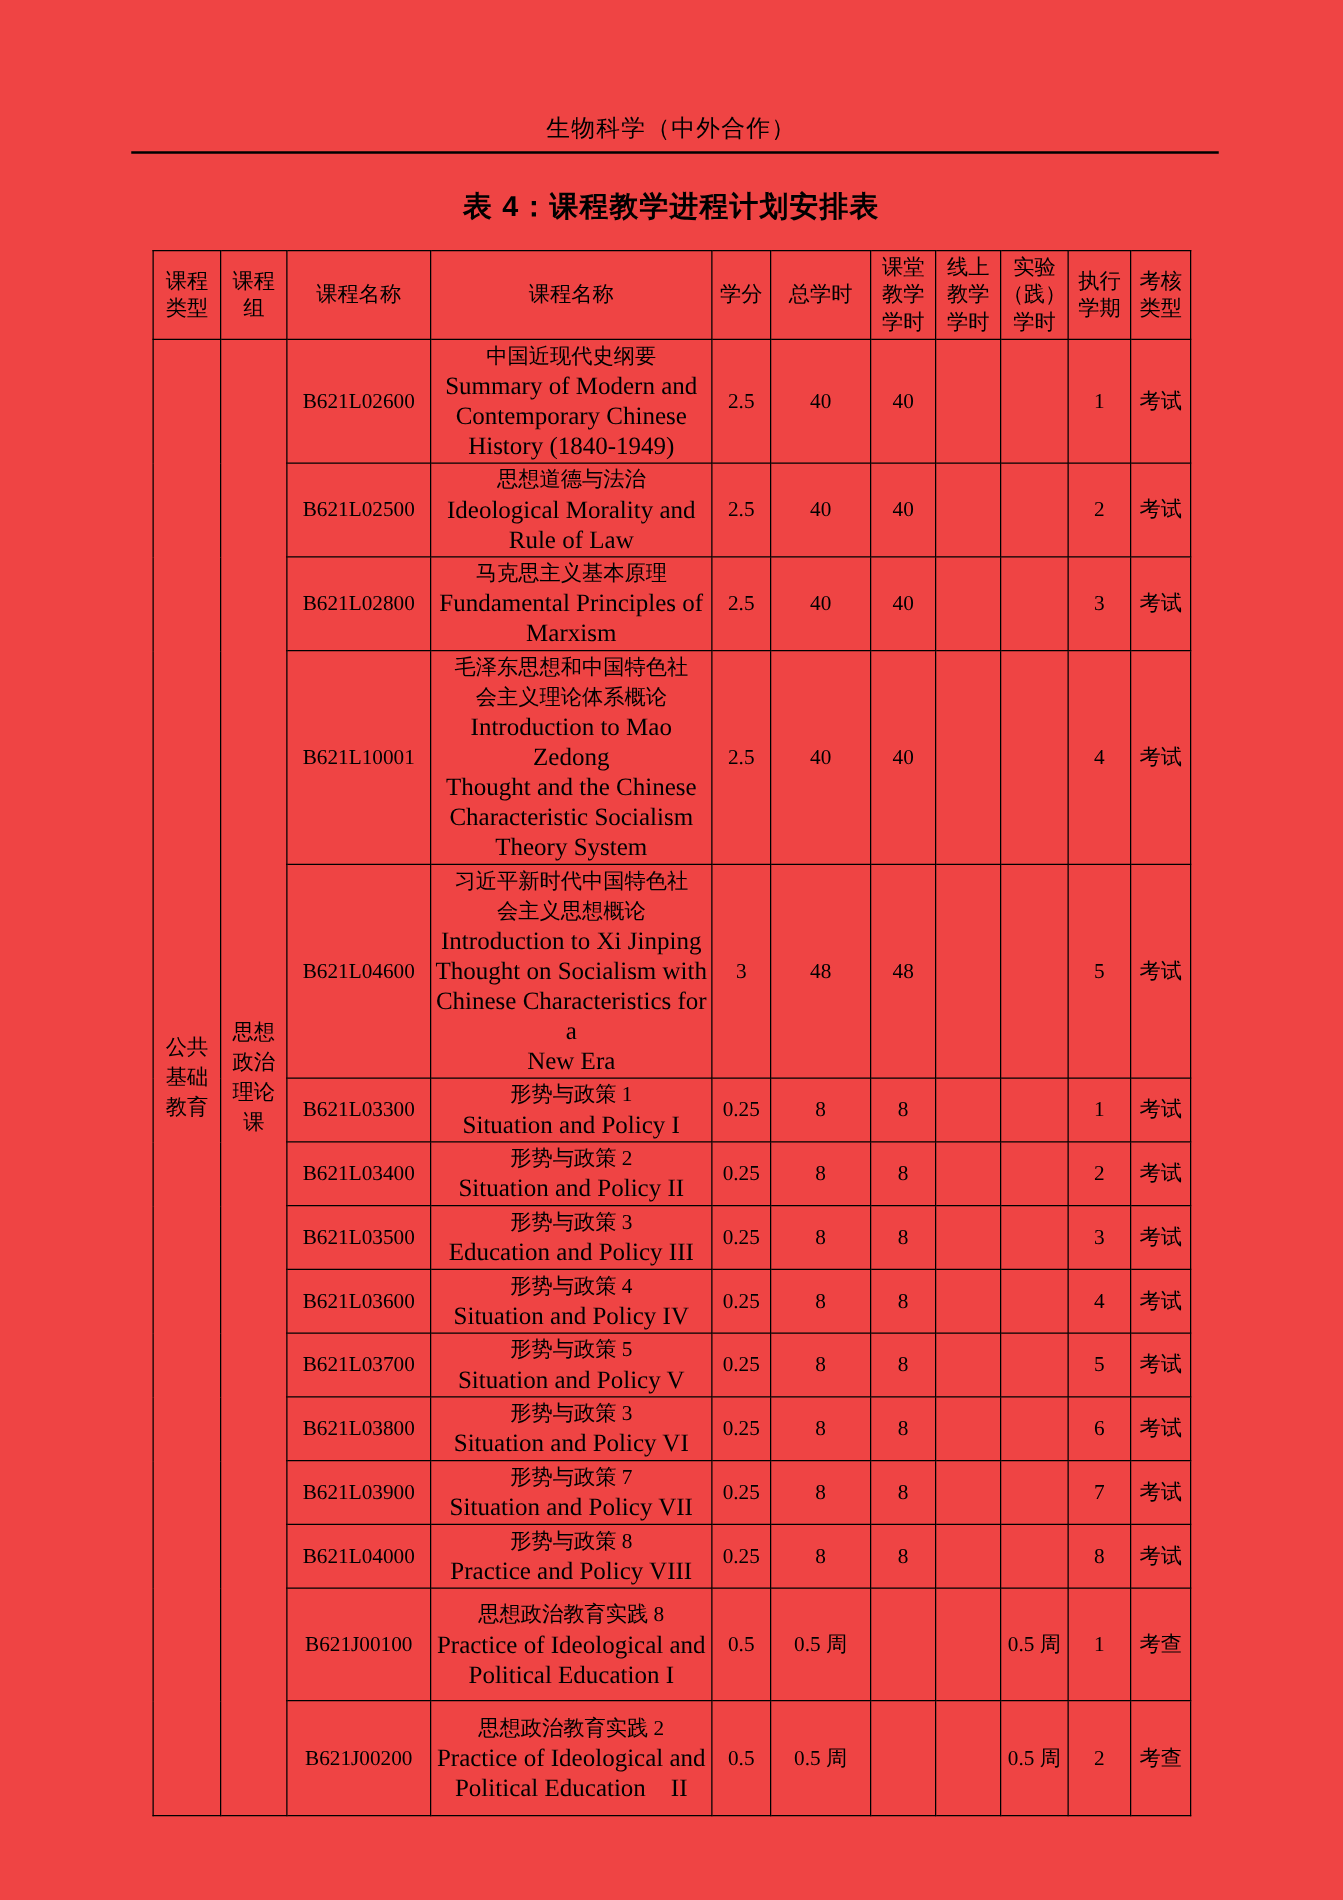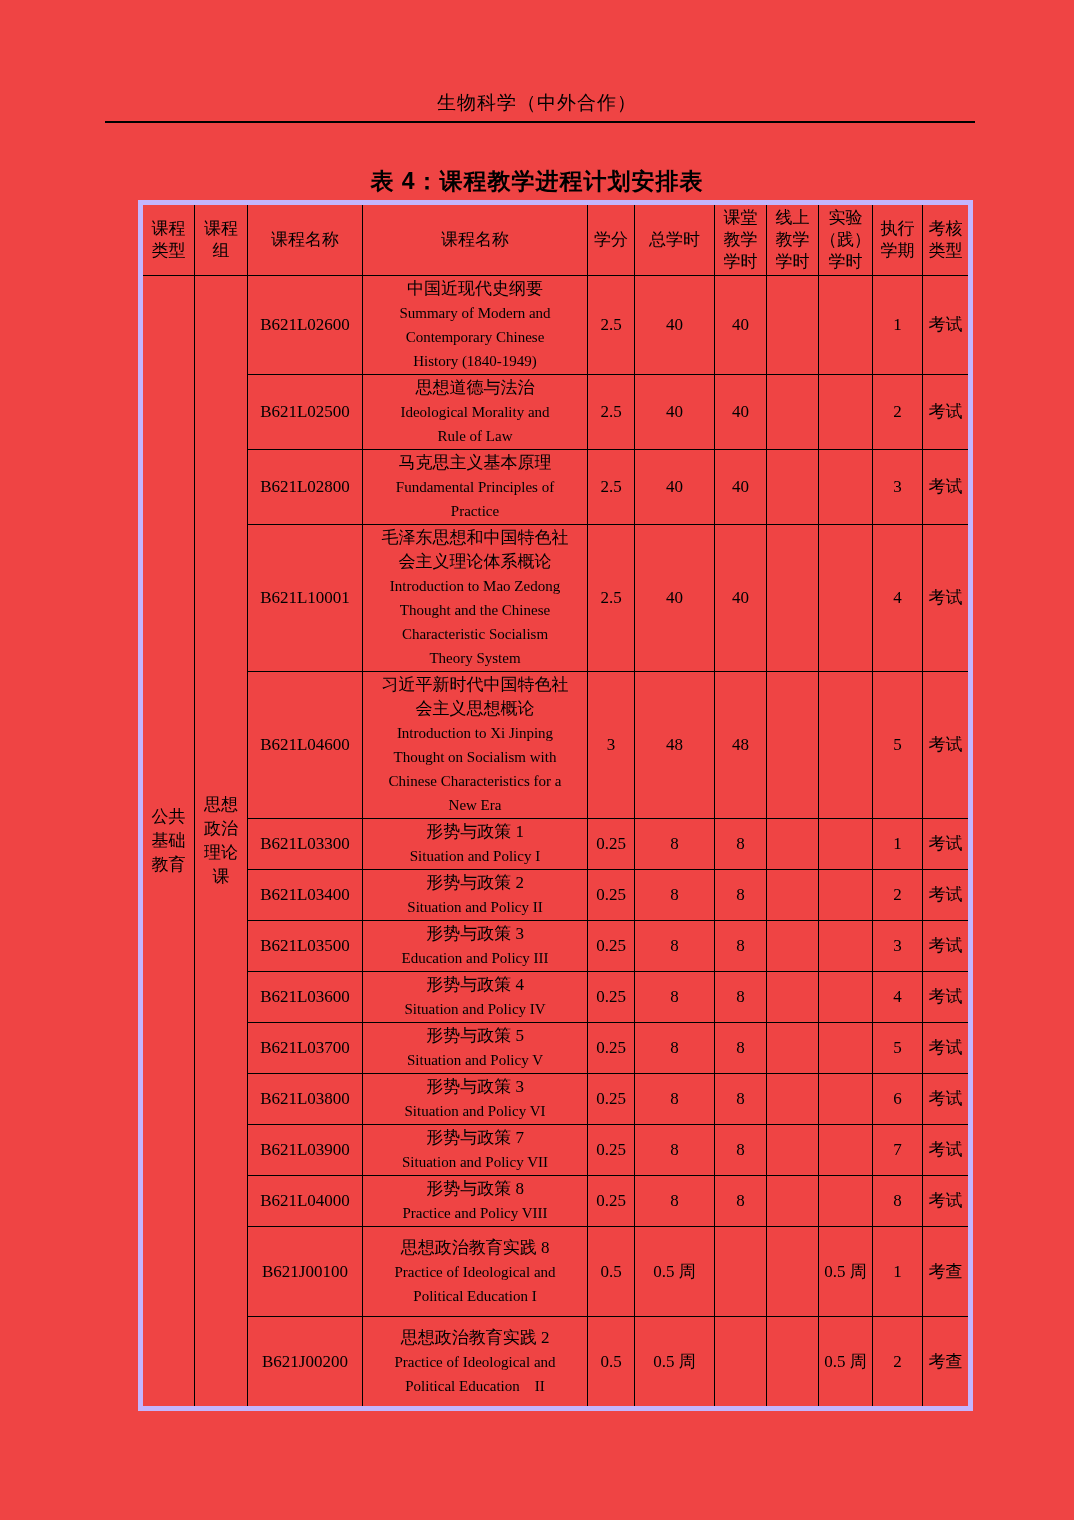--- a/index.html
+++ b/index.html
@@ -14,45 +14,45 @@
   }
   .page-header {
     position: absolute; top: 90px; left: 0; width: 100%;
     text-align: center; font-size: 19px; letter-spacing: 1px;
   }
   .header-rule {
     position: absolute; top: 121px; left: 105px; width: 870px;
     border: none; border-top: 2px solid #000; height: 0;
   }
   .doc-title {
-    position: absolute; top: 166px; left: 0; width: 100%;
+    position: absolute; top: 150px; left: 0; width: 100%;
     text-align: center; font-weight: bold; font-size: 23px;
     font-family: "Liberation Sans", "DejaVu Sans", sans-serif;
     letter-spacing: 1px;
   }
   table.curriculum {
-    position: absolute; top: 200px; left: 138px;
+    position: absolute; top: 200px; left: 122px;
     width: 830px; border-collapse: collapse; table-layout: fixed;
-    border: 5px solid #c4b5fd;
+    border: 1px solid #c4b5fd;
     padding-left: 32px;
   }
   .curriculum th, .curriculum td {
     border: 1px solid #000;
     text-align: center; vertical-align: middle;
     font-size: 17px; line-height: 24px;
     font-weight: normal;
     white-space: pre-line;
     padding: 1px 2px;
     overflow: hidden;
   }
   .curriculum thead tr { height: 70px; }
   .curriculum thead th { line-height: 22px; padding: 2px 1px; }
   .name-cell { line-height: 24.5px; }
   .name-cell .name-zh { display: block; }
-  .name-cell .name-en { display: block; font-size: 15px; }
+  .name-cell .name-en { display: block; font-size: 20px; }
   tr.r0  { height: 98px; }
   tr.r1  { height: 75px; }
   tr.r2  { height: 75px; }
   tr.r3  { height: 146px; }
   tr.r4  { height: 146px; }
   tr.r5, tr.r6, tr.r7, tr.r8, tr.r9, tr.r10, tr.r11, tr.r12 { height: 50px; }
   tr.r13 { height: 90px; }
   tr.r14 { height: 92px; }
   .type-cell, .group-cell { line-height: 26px; }
 </style>
@@ -132,21 +132,21 @@
         <td>40</td>
         <td>40</td>
         <td></td>
         <td></td>
         <td>2</td>
         <td>考试</td>
       </tr>
       <tr class="r2">
         <td>B621L02800</td>
         <td class="name-cell"><span class="name-zh">马克思主义基本原理</span><span class="name-en">Fundamental Principles of
-Practice</span></td>
+Marxism</span></td>
         <td>2.5</td>
         <td>40</td>
         <td>40</td>
         <td></td>
         <td></td>
         <td>3</td>
         <td>考试</td>
       </tr>
       <tr class="r3">
         <td>B621L10001</td>

